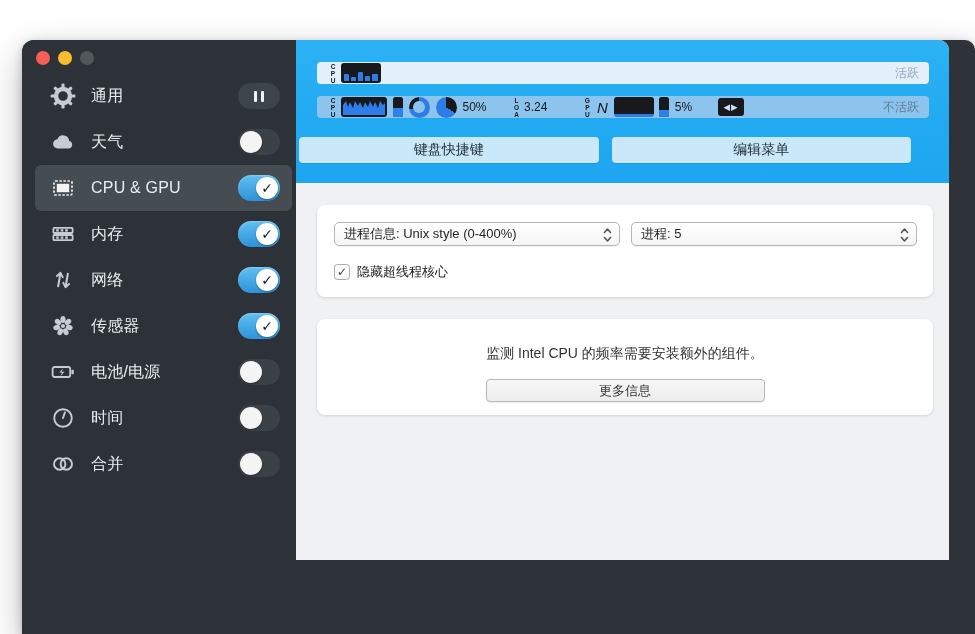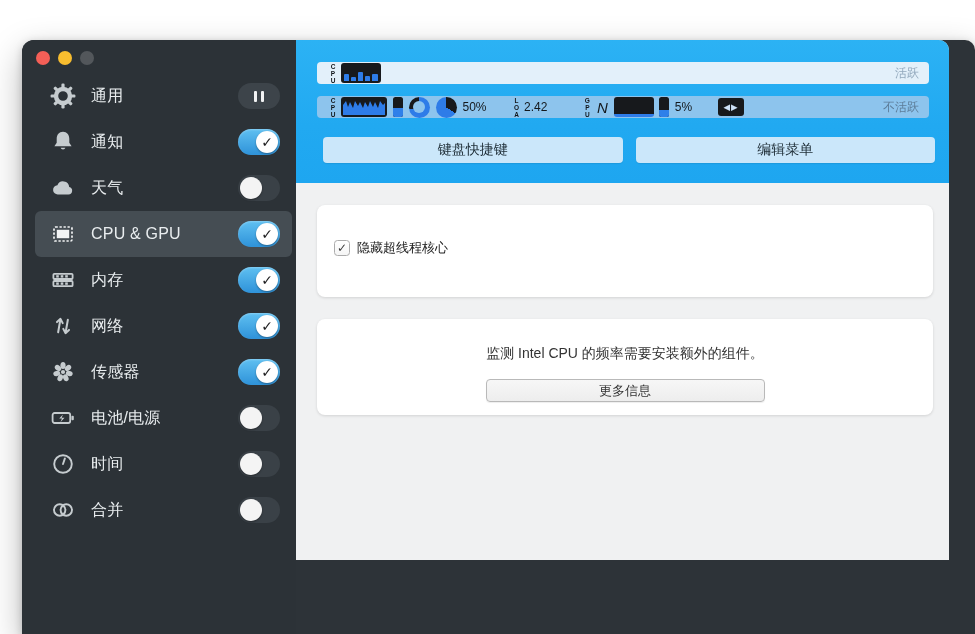--- a/index.html
+++ b/index.html
@@ -64,21 +64,21 @@
   .pill { width:10px; height:20px; border-radius:2.5px; background:#17191c; position:relative; overflow:hidden; margin-right:6px; }
   .pill i { position:absolute; left:0; right:0; bottom:0; background:#2f80e9; }
   .donut, .pie { width:21px; height:21px; border-radius:50%; margin-right:6px; position:relative; }
   .donut::after { content:""; position:absolute; inset:4.5px; border-radius:50%; background:#8dc4ed; }
   .mtext { font-size:12px; color:#14181c; }
   .gpun { font-size:15px; font-style:italic; color:#14181c; margin:0 6px 0 2px; }
   .flatgraph { width:40px; height:20px; border-bottom:3px solid #2e7ce8; margin-right:5px; }
   .movew { width:26px; height:18px; border-radius:3px; background:#17191c; color:#cfe2f7;
     display:flex; align-items:center; justify-content:center; font-size:8.5px; letter-spacing:1px; margin-left:26px; }
 
-  .hbtns { position:absolute; left:27px; top:97px; width:612px; display:flex; gap:13px; }
+  .hbtns { position:absolute; left:3px; top:97px; width:612px; display:flex; gap:13px; }
   .hbtn { flex:1; height:26px; border-radius:4px; background:#cbe7fa; border:none;
     font-size:14px; color:#1d2c35; display:flex; align-items:center; justify-content:center;
     font-family:inherit; box-shadow:0 1px 1px rgba(0,0,0,.08); }
 
   
   .main { height:437px; padding:22px 16px 0 21px; }
   .card { width:616px; background:#ffffff; border-radius:8px; box-shadow:0 1px 3px rgba(0,0,0,.13); }
   .card.settings { height:92px; padding:17px 16px 0 17px; margin-bottom:22px; }
   .selrow { display:flex; gap:11px; }
   .mselect { flex:1; height:24px; border:1px solid #b5b5b5; border-radius:5px;
@@ -131,34 +131,20 @@
             </g>
               </svg>
           </span>
           <span class="slabel">通用</span>
           <span class="sctl pausebtn">
               <i></i>
               <i></i>
             </span>
         </div>
 
-        <div class="srow">
-          <span class="sicon">
-            <svg viewBox="0 0 26 26" width="26" height="26">
-                <g fill="currentColor">
-              <path d="M13 2.8c-3.9 0-6.3 3-6.3 6.9v4.1l-2.3 3.4h17.2l-2.3-3.4V9.7c0-3.9-2.4-6.9-6.3-6.9z"></path>
-              <path d="M10.6 18.8a2.5 2.5 0 0 0 4.8 0z"></path>
-            </g>
-              </svg>
-          </span>
-          <span class="slabel">通知</span>
-          <span class="sctl toggle on">
-              <span class="knob"></span>
-            </span>
-        </div>
 
         <div class="srow">
           <span class="sicon">
             <svg viewBox="0 0 26 26" width="26" height="26">
               <path fill="currentColor" d="M8 19.5a4.6 4.6 0 0 1-.6-9.2A6.1 6.1 0 0 1 19.2 12a3.8 3.8 0 0 1-.7 7.5z"></path>
             </svg>
           </span>
           <span class="slabel">天气</span>
           <span class="sctl toggle off">
               <span class="knob"></span>
@@ -308,41 +294,65 @@
               <path fill="#2e7ce8" d="M2 18 L2 8 L5 4 L7 10 L9 5 L12 11 L14 4 L17 9 L19 5 L22 11 L24 5 L27 10 L29 4 L32 10 L34 5 L37 11 L39 4 L42 8 L44 6 L44 18 Z"></path>
             </svg>
           </span>
           <span class="pill">
               <i style="height: 46%;"></i>
             </span>
           <span class="donut" style="background: conic-gradient(rgb(46, 124, 232) 0deg, rgb(46, 124, 232) 72%, rgb(23, 25, 28) 0deg);"></span>
           <span class="pie" style="background: conic-gradient(rgb(23, 25, 28) 0deg, rgb(23, 25, 28) 34%, rgb(46, 124, 232) 0deg);"></span>
           <span class="mtext">50%</span>
           <span class="vlabel" style="margin-left:26px;">LOA</span>
-          <span class="mtext">2.42</span>
+          <span class="mtext">3.24</span>
           <span class="vlabel" style="margin-left:36px;">GPU</span>
           <span class="gpun">N</span>
           <span class="blk flatgraph"></span>
           <span class="pill">
               <i style="height: 34%;"></i>
             </span>
           <span class="mtext">5%</span>
           <span class="movew">◀▶</span>
           <span class="status">不活跃</span>
         </div>
 
         <div class="hbtns">
           <button class="hbtn">键盘快捷键</button>
           <button class="hbtn">编辑菜单</button>
         </div>
       </div>
 
       <div class="main">
 
         <div class="card settings">
+          <div class="selrow">
+            <div class="mselect">
+              <span class="val">进程信息: Unix style (0-400%)</span>
+              <span class="chev">
+                <svg width="9" height="16" viewBox="0 0 9 16">
+                    <g stroke="#555" stroke-width="1.6" fill="none" stroke-linecap="round" stroke-linejoin="round">
+                  <path d="M1.5 5.5 4.5 2l3 3.5"></path>
+                      <path d="M1.5 10.5 4.5 14l3-3.5"></path>
+                    </g>
+                  </svg>
+              </span>
+            </div>
+            <div class="mselect">
+              <span class="val">进程:  5</span>
+              <span class="chev">
+                <svg width="9" height="16" viewBox="0 0 9 16">
+                    <g stroke="#555" stroke-width="1.6" fill="none" stroke-linecap="round" stroke-linejoin="round">
+                  <path d="M1.5 5.5 4.5 2l3 3.5"></path>
+                      <path d="M1.5 10.5 4.5 14l3-3.5"></path>
+                    </g>
+                  </svg>
+              </span>
+            </div>
+          </div>
           <div class="chkrow">
             <span class="checkbox checked"></span>
             <span class="chklabel">隐藏超线程核心</span>
           </div>
         </div>
 
         <div class="card intel">
           <div class="intelmsg">监测 Intel CPU 的频率需要安装额外的组件。</div>
           <button class="graybtn">更多信息</button>
         </div>

